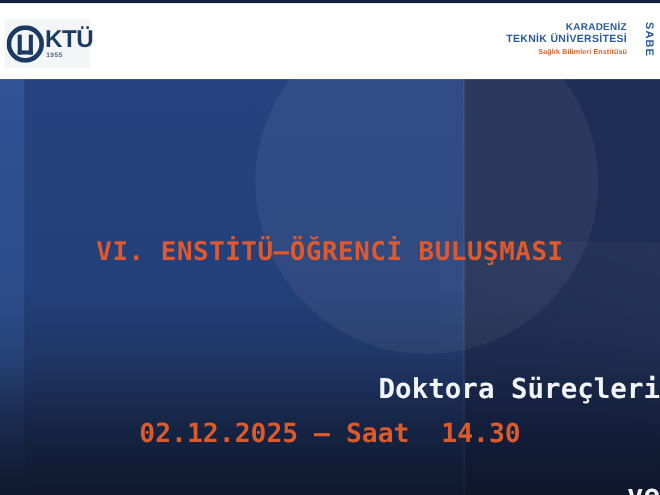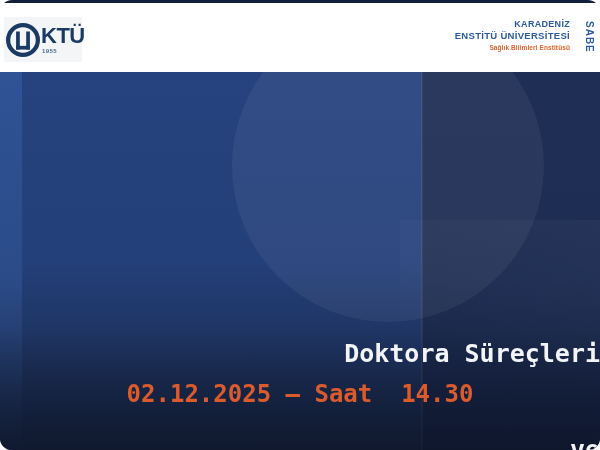--- a/index.html
+++ b/index.html
@@ -10,21 +10,20 @@
   }
   body {
     font-family: "Liberation Sans", sans-serif;
   }
   .slide {
     position: relative;
     width: 600px;
     height: 450px;
     overflow: hidden;
     background: #ffffff;
-    border-radius: 12px;
   }
 
   
   .top-rule {
     position: absolute;
     left: 0; top: 0;
     width: 600px; height: 3px;
     background: #13203b;
   }
 
@@ -76,21 +75,21 @@
     margin-top: 1px;
     margin-left: 1px;
   }
 
   
   .uni-block {
     position: absolute;
     right: 6px;
     top: 16px;
     display: flex;
-    align-items: flex-end;
+    align-items: center;
   }
   .uni-text {
     text-align: right;
     padding-right: 6px;
     display: flex;
     flex-direction: column;
     justify-content: center;
   }
   .uni-l1 {
     font-family: "Liberation Sans", sans-serif;
@@ -263,41 +262,42 @@
       </svg>
       <div class="logo-word">
         <span class="logo-ktu">KTÜ</span>
         <span class="logo-year">1955</span>
       </div>
     </div>
 
     <div class="uni-block">
       <div class="uni-text">
         <div class="uni-l1">KARADENİZ</div>
-        <div class="uni-l2">ENSTİTÜ ÜNİVERSİTESİ</div>
+        <div class="uni-l2">TEKNİK ÜNİVERSİTESİ</div>
         <div class="uni-l3">Sağlık Bilimleri Enstitüsü</div>
       </div>
       <div class="uni-divider"></div>
       <div class="uni-vertical">SABE</div>
     </div>
 
   </div>
 
   <div class="body-area">
 
     <div class="panel-mid"></div>
     <div class="panel-stripe"></div>
     <div class="panel-dark"></div>
     <div class="circle-deco"></div>
     <div class="wedge-deco"></div>
     <div class="seam"></div>
     <div class="bottom-fade"></div>
 
     <div class="content">
 
+      <div class="title-main">VI. ENSTİTÜ–ÖĞRENCİ BULUŞMASI</div>
 
       <div class="subtitle">
         <div>Doktora Süreçleri</div>
         <div>ve</div>
         
       </div>
 
       <div class="datetime">02.12.2025 – Saat  14.30</div>
 
     </div>

